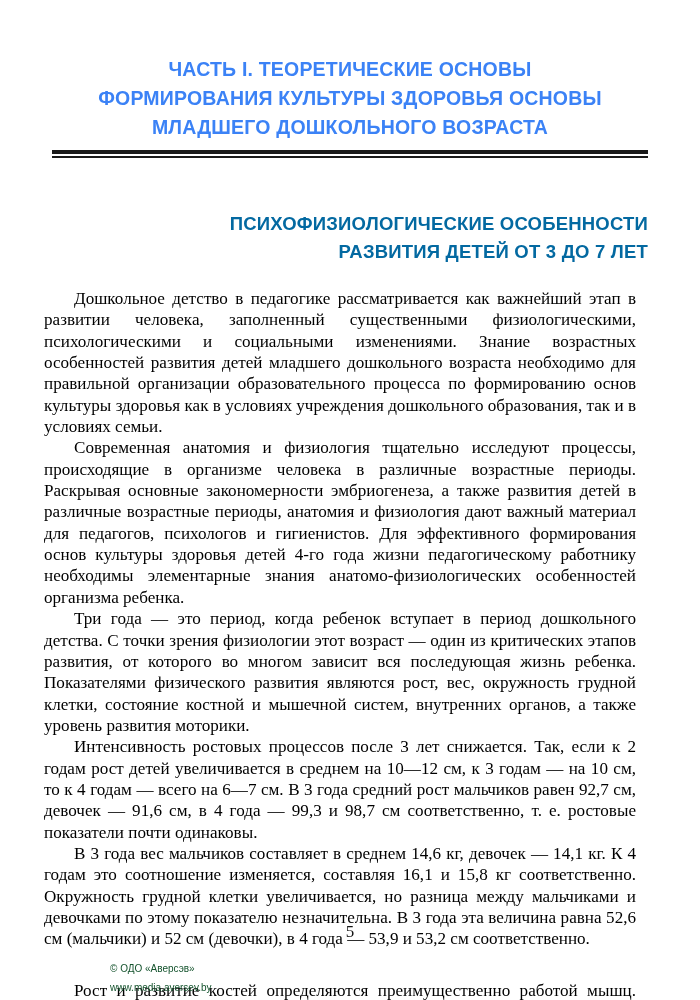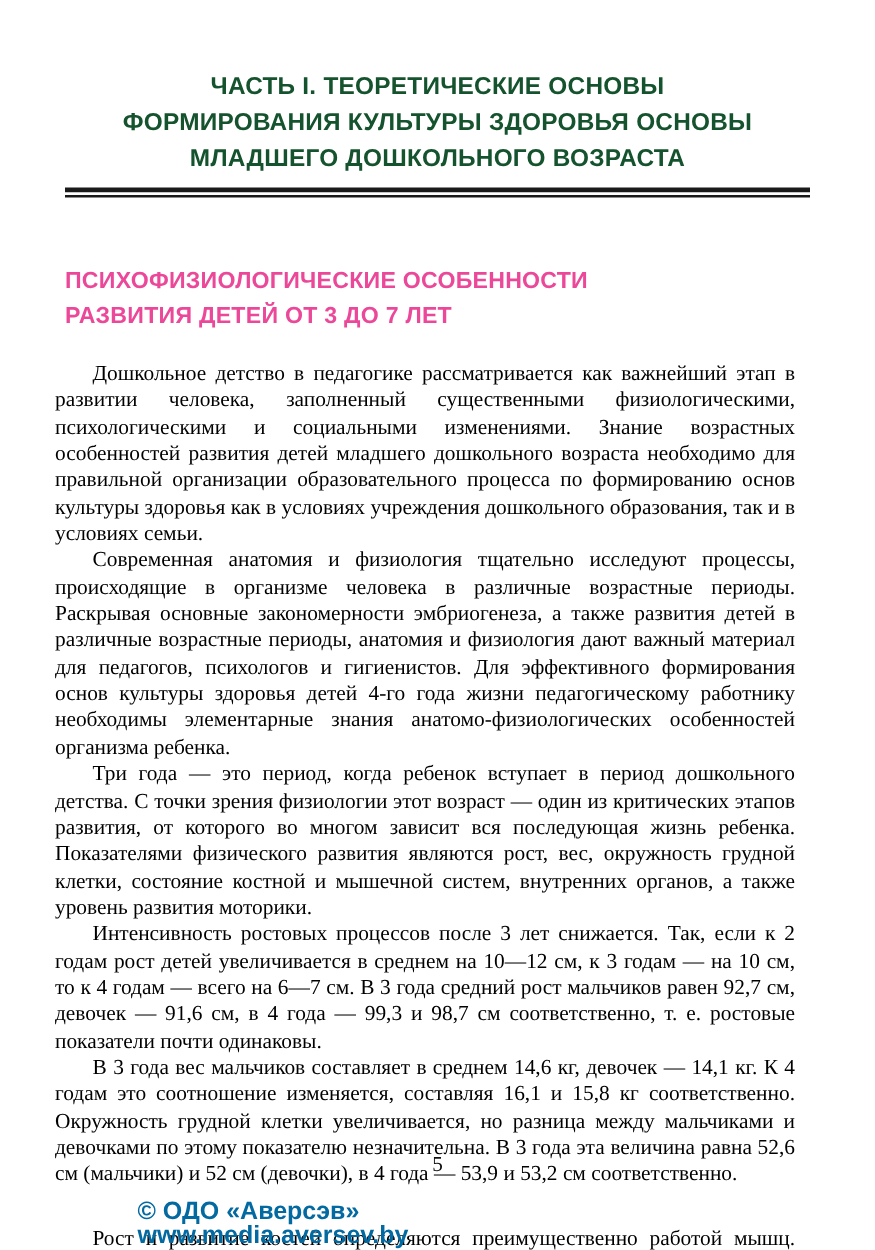--- a/index.html
+++ b/index.html
@@ -31,21 +31,21 @@
     position: absolute;
     left: 52px;
     top: 55px;
     width: 596px;
     text-align: center;
     font-family: "Liberation Sans", "DejaVu Sans", sans-serif;
     font-weight: bold;
     font-size: 19.5px;
     line-height: 29px;
     letter-spacing: 0.2px;
-    color: #14532d;
+    color: #3b82f6;
   }
   .part-title .tline { display: block; white-space: nowrap; }
 
   
   .rule-wrap {
     position: absolute;
     left: 52px;
     top: 150px;
     width: 596px;
   }
@@ -61,27 +61,27 @@
     height: 1.5px;
     background: #1a1a1a;
   }
 
   
   .section-heading {
     position: absolute;
     left: 52px;
     top: 210px;
     width: 596px;
-    text-align: left;
+    text-align: right;
     font-family: "Liberation Sans", "DejaVu Sans", sans-serif;
     font-weight: bold;
     font-size: 18.5px;
     line-height: 28px;
     letter-spacing: 0.2px;
-    color: #ec4899;
+    color: #0369a1;
   }
   .section-heading .hline { display: block; white-space: nowrap; }
 
   
   .body-copy {
     position: absolute;
     left: 44px;
     top: 288px;
     width: 592px;
     font-size: 17.1px;
@@ -110,25 +110,24 @@
     line-height: 20px;
     color: #111111;
   }
 
   
   .imprint {
     position: absolute;
     left: 110px;
     top: 960px;
     font-family: "Liberation Sans", "DejaVu Sans", sans-serif;
-    font-size: 20px;
+    font-size: 10px;
     line-height: 18.5px;
-    color: #0369a1;
+    color: #14532d;
     white-space: nowrap;
-    font-weight: bold;
   }
   .imprint span { display: block; }
 </style>
 </head>
 <body>
 
 <div class="page">
 
   <div class="part-title">
     <span class="tline">ЧАСТЬ I. ТЕОРЕТИЧЕСКИЕ ОСНОВЫ</span>

